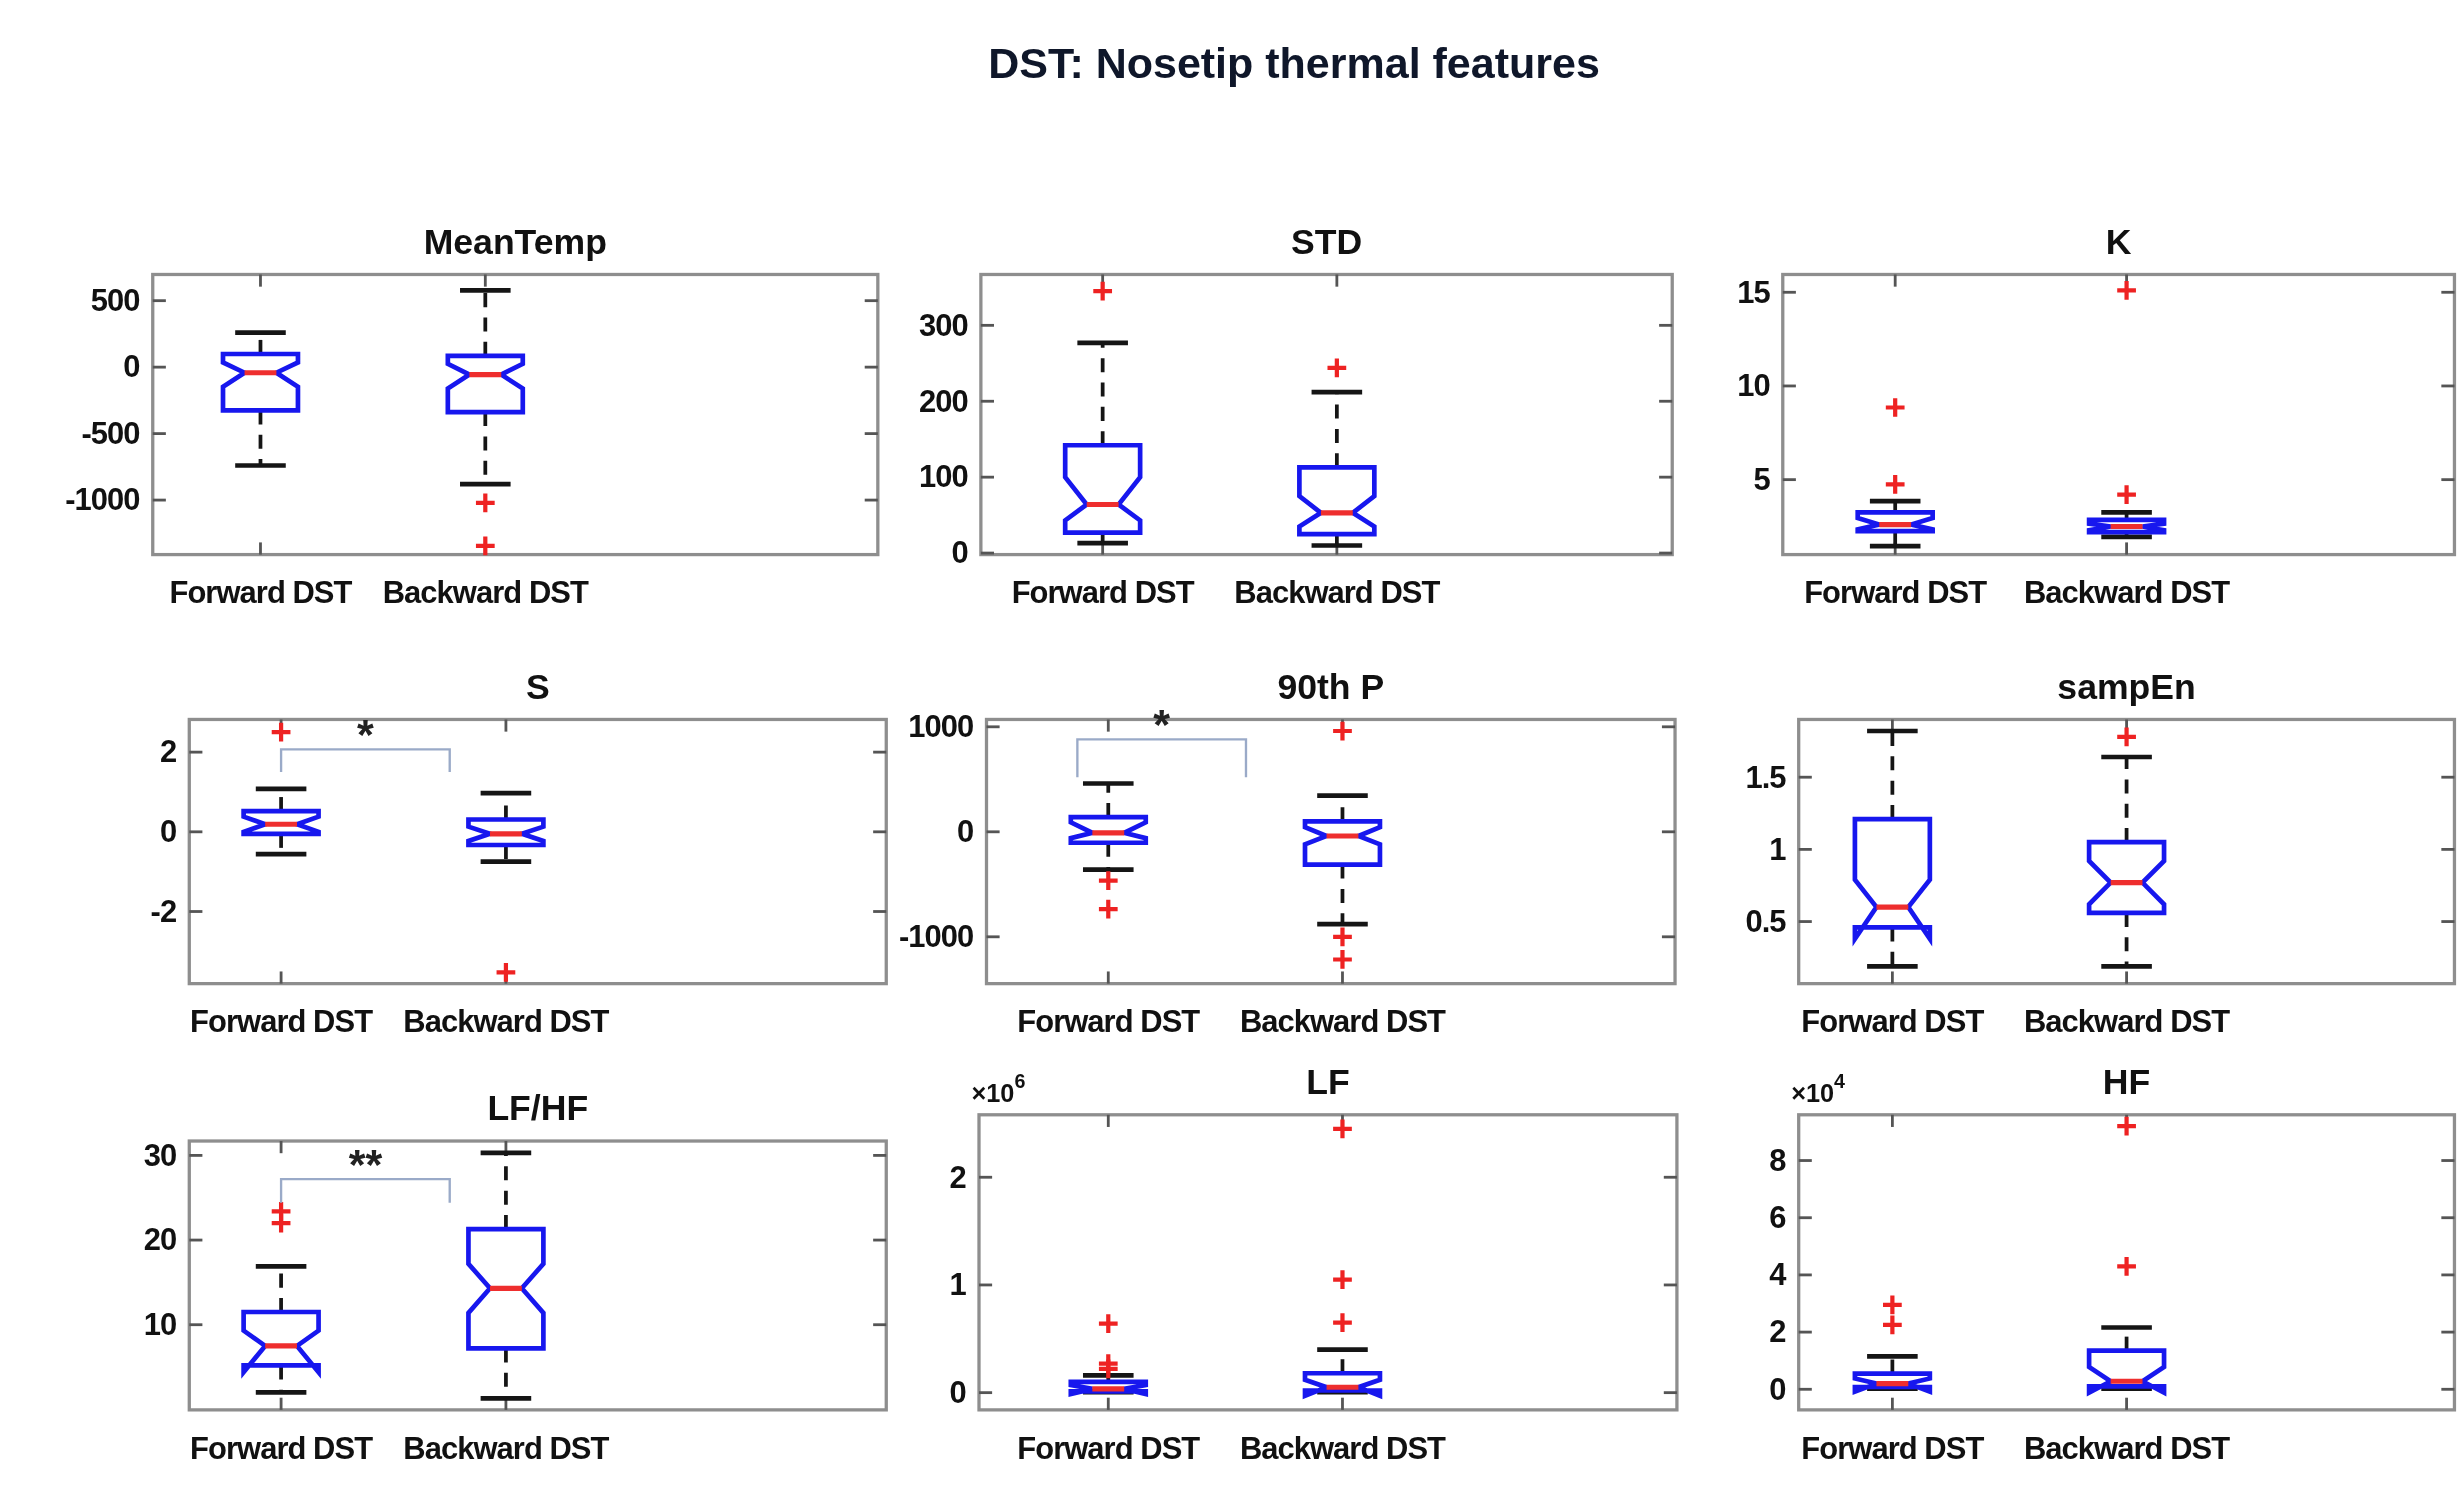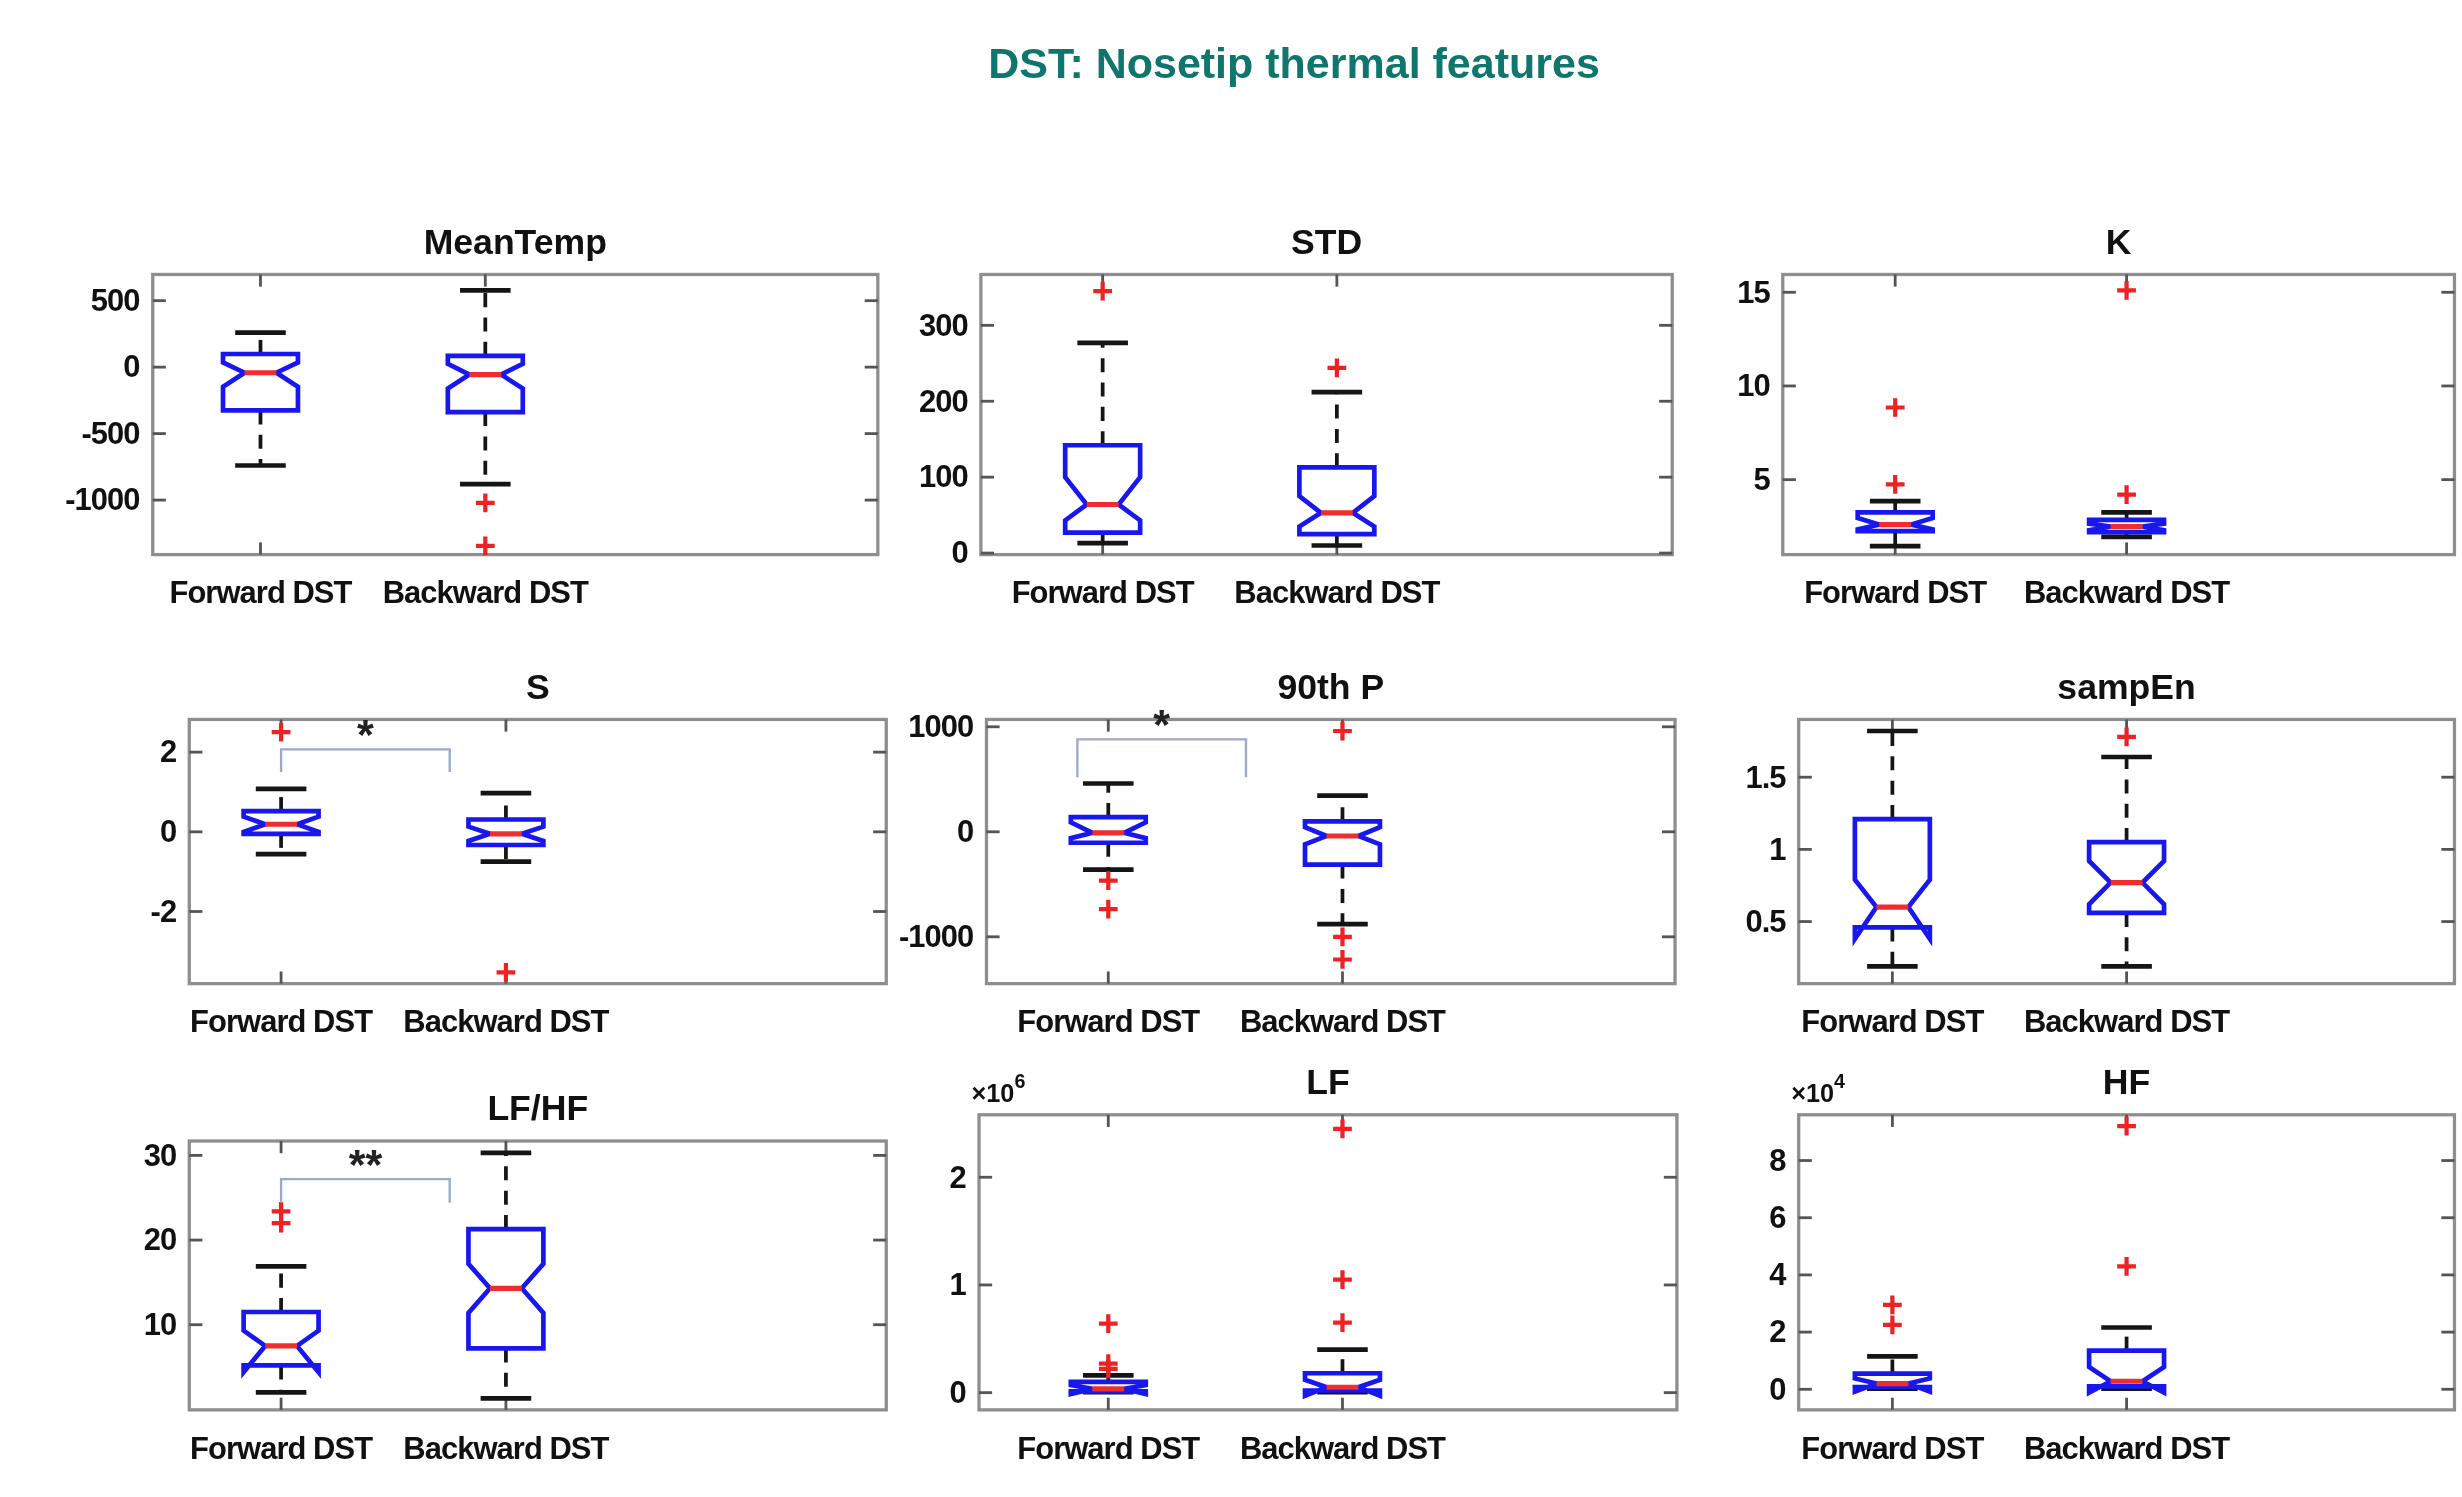--- a/index.html
+++ b/index.html
@@ -1,19 +1,19 @@
 <!DOCTYPE html>
 <html style="font-size:15px"><head>
 <meta charset="utf-8">
 <style>
   html,body{margin:0;padding:0;background:#ffffff;}
   .canvas{position:relative;width:2462px;height:1497px;background:#ffffff;overflow:hidden;
           font-family:"Liberation Sans",sans-serif;}
   .fig-title{position:absolute;left:1294px;top:39px;transform:translateX(-50%);
-             font:bold 43px "Liberation Sans",sans-serif;color:#0f766e;white-space:nowrap;}
+             font:bold 43px "Liberation Sans",sans-serif;color:#0f172a;white-space:nowrap;}
   svg{position:absolute;left:0;top:0;}
   .t-title{font:bold 38px "Liberation Sans",sans-serif;fill:#111;}
   .t-tick{font:bold 33px "Liberation Sans",sans-serif;fill:#111;letter-spacing:-1px;}
   .t-xlabel{font:bold 33px "Liberation Sans",sans-serif;fill:#111;letter-spacing:-1px;}
   .t-star{font:bold 46px "Liberation Sans",sans-serif;fill:#222;}
   .t-exp{font:bold 27px "Liberation Sans",sans-serif;fill:#111;}
 </style>
 </head>
 <body>
 

